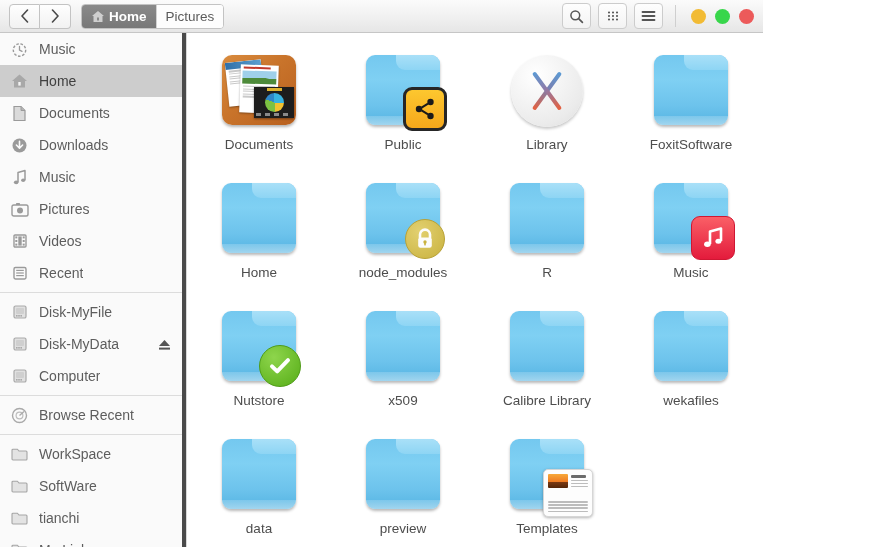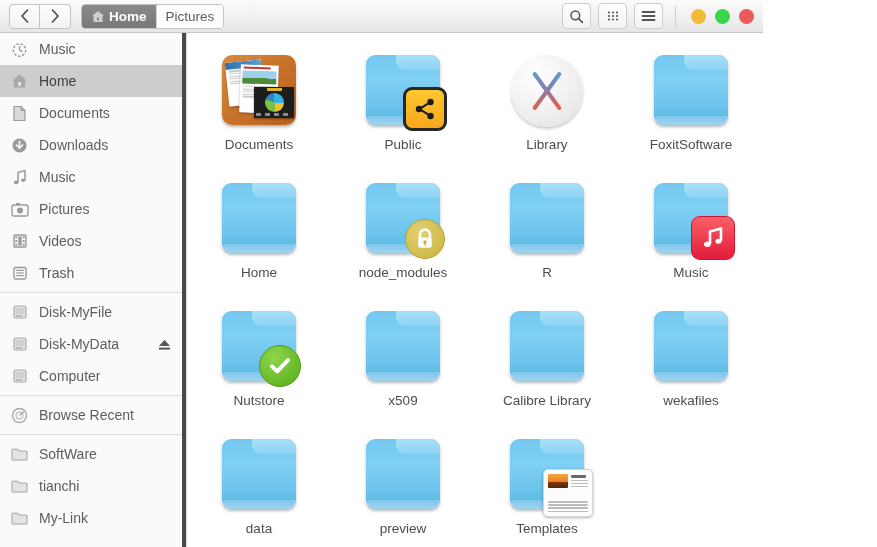--- a/index.html
+++ b/index.html
@@ -380,21 +380,21 @@
             <span class="side-icon">
               <svg width="16" height="16" viewBox="0 0 16 16">
                 <rect x="2" y="2.5" width="12" height="11.5" rx="1.4" fill="none" stroke="#9a9a9a" stroke-width="1.4"></rect>
                 <g stroke="#9a9a9a" stroke-width="1.2">
                   <path d="M4.2 5.4 H11.8"></path>
                   <path d="M4.2 8 H11.8"></path>
                   <path d="M4.2 10.6 H11.8"></path>
                 </g>
               </svg>
             </span>
-            <span class="side-label">Trash</span>
+            <span class="side-label">Recent</span>
           </div>
           <div class="side-sep"></div>
           <div class="side-item">
             <span class="side-icon">
               <svg width="16" height="16" viewBox="0 0 16 16">
                 <rect x="2" y="2" width="12" height="12" rx="1.6" fill="#e0e0e0" stroke="#a9a9a9" stroke-width="1.2"></rect>
                 <rect x="4" y="4" width="8" height="6" rx="1" fill="#cfcfcf"></rect>
                 <g fill="#a9a9a9">
                   <rect x="4" y="11" width="1.6" height="1.6"></rect>
                   <rect x="6.2" y="11" width="1.6" height="1.6"></rect>
@@ -443,20 +443,28 @@
             <span class="side-icon">
               <svg width="17" height="17" viewBox="0 0 17 17">
                 <circle cx="8.5" cy="8.5" r="7" fill="none" stroke="#a9a9a9" stroke-width="1.4"></circle>
                 <circle cx="8.5" cy="8.5" r="3.4" fill="none" stroke="#bdbdbd" stroke-width="1.2"></circle>
                 <path d="M8.5 8.5 L13 4.4" stroke="#a9a9a9" stroke-width="1.3"></path>
               </svg>
             </span>
             <span class="side-label">Browse Recent</span>
           </div>
           <div class="side-sep"></div>
+          <div class="side-item">
+            <span class="side-icon">
+              <svg width="17" height="14" viewBox="0 0 17 14">
+                <path d="M1 3.2 A1 1 0 0 1 2 2.2 H6.4 L8 4 H15 A1 1 0 0 1 16 5 V12 A1 1 0 0 1 15 13 H2 A1 1 0 0 1 1 12 Z" fill="#e3e3e3" stroke="#a5a5a5" stroke-width="1.1"></path>
+              </svg>
+            </span>
+            <span class="side-label">WorkSpace</span>
+          </div>
           <div class="side-item">
             <span class="side-icon">
               <svg width="17" height="14" viewBox="0 0 17 14">
                 <path d="M1 3.2 A1 1 0 0 1 2 2.2 H6.4 L8 4 H15 A1 1 0 0 1 16 5 V12 A1 1 0 0 1 15 13 H2 A1 1 0 0 1 1 12 Z" fill="#e3e3e3" stroke="#a5a5a5" stroke-width="1.1"></path>
               </svg>
             </span>
             <span class="side-label">SoftWare</span>
           </div>
           <div class="side-item">
             <span class="side-icon">

